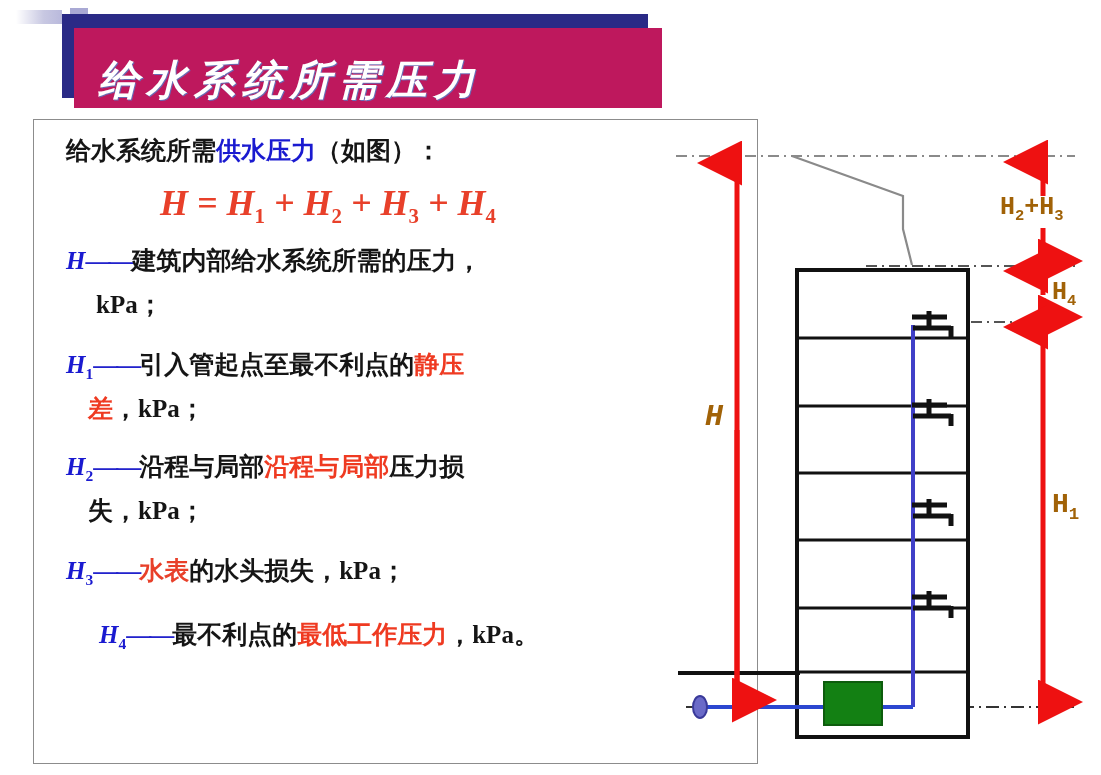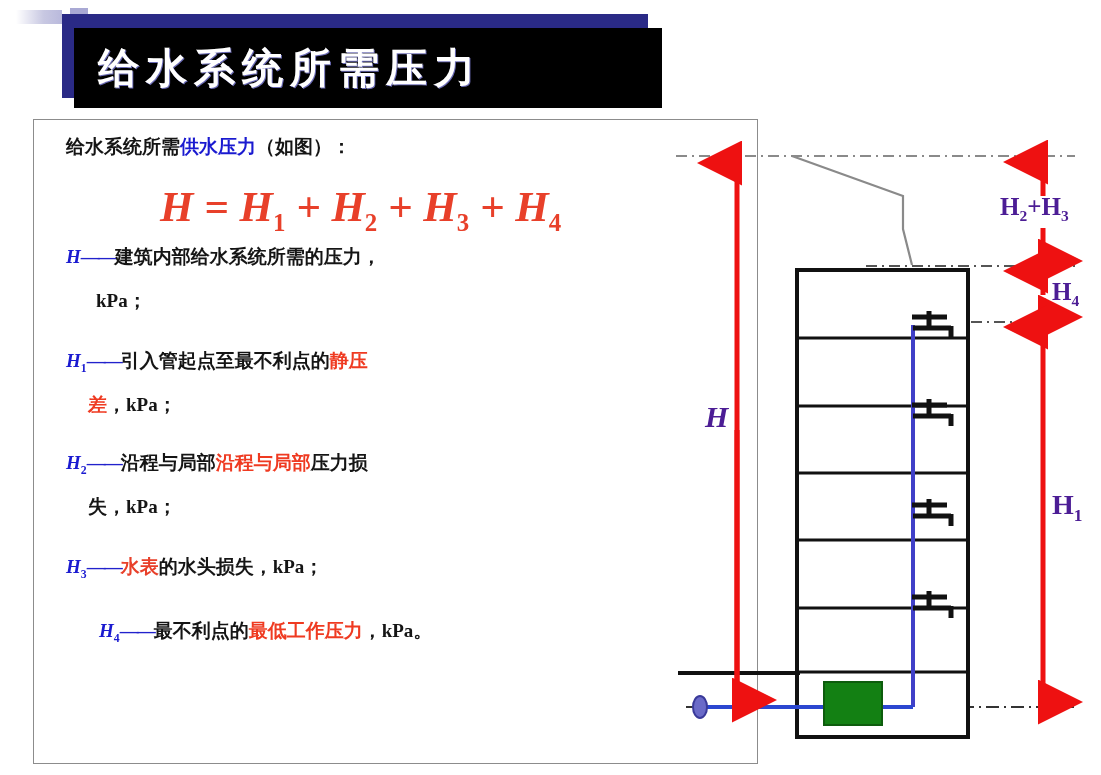--- a/index.html
+++ b/index.html
@@ -14,64 +14,64 @@
   .deco{position:absolute;background:#c9c9e4;}
   .deco1{left:16px;top:10px;width:46px;height:14px;background:linear-gradient(90deg,#ffffff 0%,#c8c8e2 60%,#b9b9dc 100%);}
   .deco2{left:70px;top:8px;width:18px;height:18px;background:#a9a9d4;}
   
   .title-shadow{
     position:absolute;left:62px;top:14px;width:586px;height:84px;
     background:#2a2a86;
   }
   .title-bar{
     position:absolute;left:74px;top:28px;width:588px;height:80px;
-    background:#000000;
-    display:flex;align-items:center;
+    background:#be185d;
+    display:flex;align-items:flex-end;font-style:italic;
   }
   .title-text{
     color:#ffffff;
     font-family:"Liberation Serif", serif;
     font-size:41px;font-weight:700;letter-spacing:7px;
     margin-left:24px;
     text-shadow:1px 1px 0 #6a6ab4;
   }
   
   .content-frame{
     position:absolute;left:33px;top:119px;width:725px;height:645px;
     border:1.5px solid #8c8c8c;background:#ffffff;box-sizing:border-box;
   }
   
   .txt{
     position:absolute;left:66px;
     font-family:"Liberation Serif", serif;
-    font-size:19px;font-weight:700;color:#151515;
+    font-size:25px;font-weight:700;color:#151515;
     white-space:nowrap;line-height:1.18;text-align:center;
   }
   .blue{color:#1a1ad0;}
   .red{color:#ef3a21;}
   .red2{color:#e8402a;}
   .dash{
     display:inline-block;color:#2222cc;font-weight:700;letter-spacing:-2px;
   }
   .var{font-family:"Liberation Serif", serif;font-style:italic;font-weight:700;color:#1a1ad0;}
   .var sub{font-style:normal;font-size:0.62em;}
   
   .formula{
     position:absolute;left:160px;top:182px;
     font-family:"Liberation Serif", serif;
-    font-style:italic;font-weight:700;font-size:43px;color:#e8402a;
+    font-style:italic;font-weight:700;font-size:36px;color:#e8402a;
     white-space:nowrap;
   }
   .formula sub{font-style:normal;font-size:0.58em;font-weight:700;}
   
   .diagram{position:absolute;left:0;top:0;width:1101px;height:775px;pointer-events:none;}
   .lbl{
     position:absolute;
-    font-family:Liberation Serif, serif;
-    font-weight:700;color:#4c1d95;
+    font-family:Liberation Mono, monospace;
+    font-weight:700;color:#a16207;
     white-space:nowrap;
   }
   .lbl sub{font-size:0.62em;font-weight:700;}
   .lbl-h{font-size:30px;font-style:italic;}
   .lbl-h23{font-size:25px;}
   .lbl-h4{font-size:25px;}
   .lbl-h1{font-size:28px;}
 </style>
 </head>
 <body>

